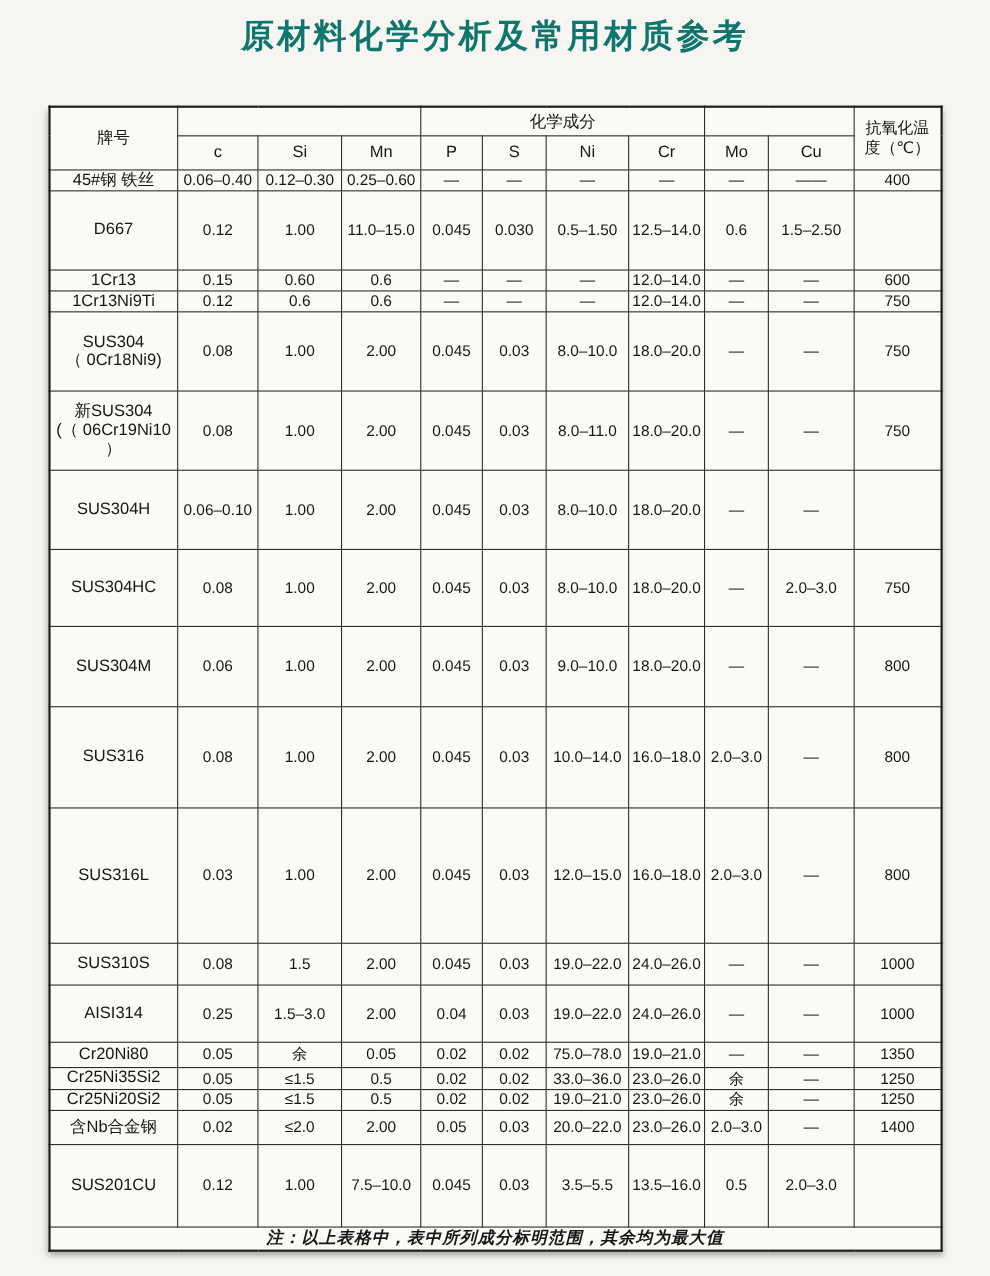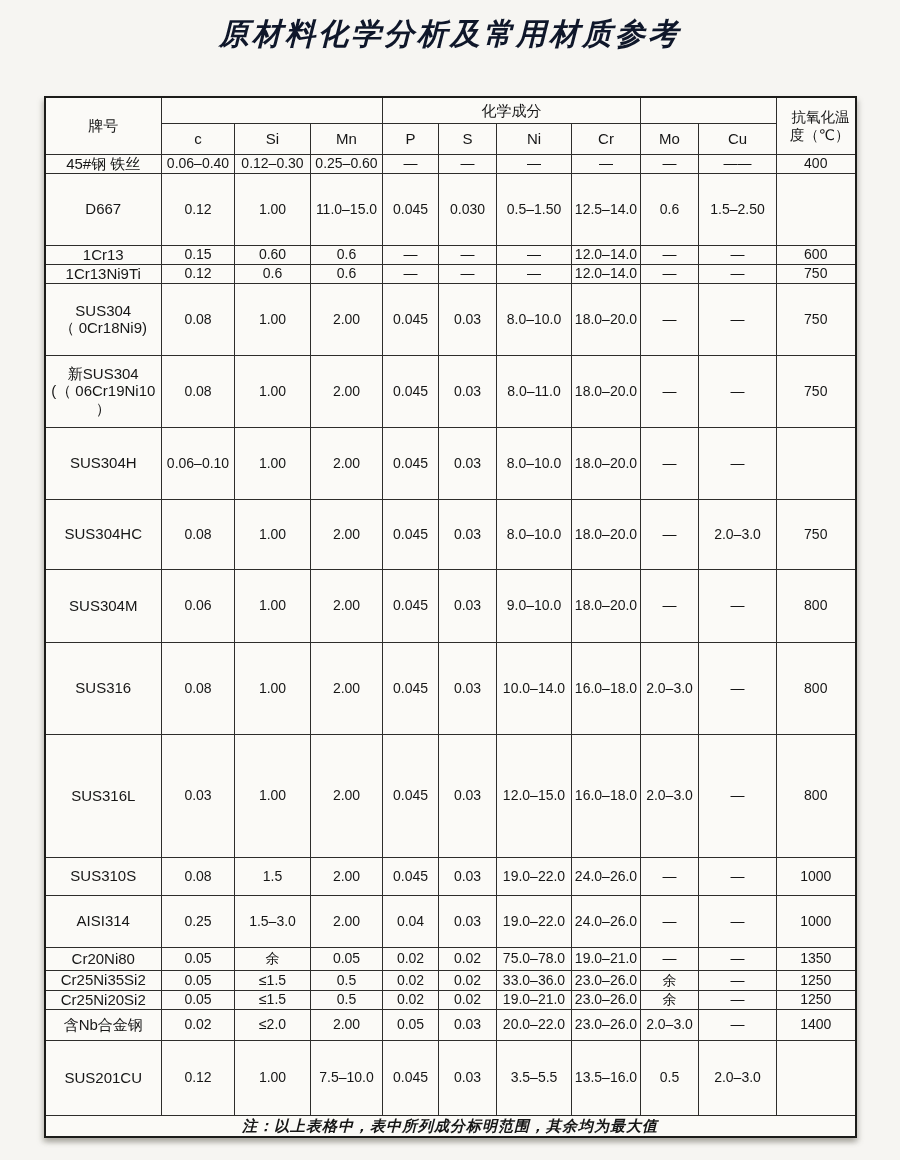--- a/index.html
+++ b/index.html
@@ -40,21 +40,21 @@
     font-size: 14px;
     line-height: 1.15;
     padding: 0 1px;
     overflow: hidden;
     font-weight: normal;
   }
   thead th { font-size: 15px; }
   tr.h1row { height: 26px; }
   tr.h2row { height: 31px; }
   th.temp-h {
-    text-align: right;
+    text-align: center;
     padding: 0 5px;
     font-size: 14.5px;
     line-height: 1.25;
   }
   td.grade {
     font-size: 15px;
     white-space: pre-line;
   }
   tr.note-row td {
     height: 20px;
@@ -62,21 +62,21 @@
     font-size: 15px;
     letter-spacing: 1px;
     font-style: italic;
   }
 </style>
 </head>
 <body>
 
 <div class="page">
 
-  <h1 class="title" style="color: #0f172a; font-style: italic;">原材料化学分析及常用材质参考</h1>
+  <h1 class="title" style="color: #0f766e;">原材料化学分析及常用材质参考</h1>
 
   <table class="main-table">
     <colgroup>
       <col style="width:117px">
         <col style="width:73px">
         <col style="width:76px">
       <col style="width:72px">
         <col style="width:56px">
         <col style="width:58px">
       <col style="width:75px">

